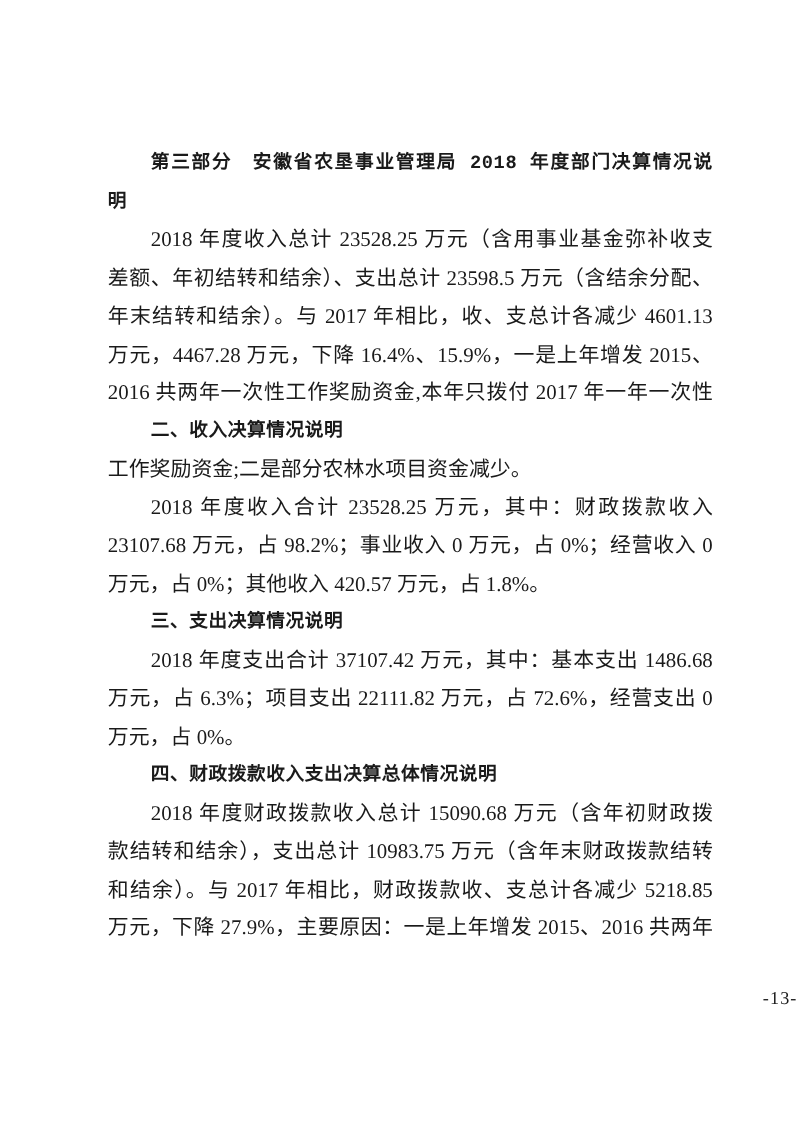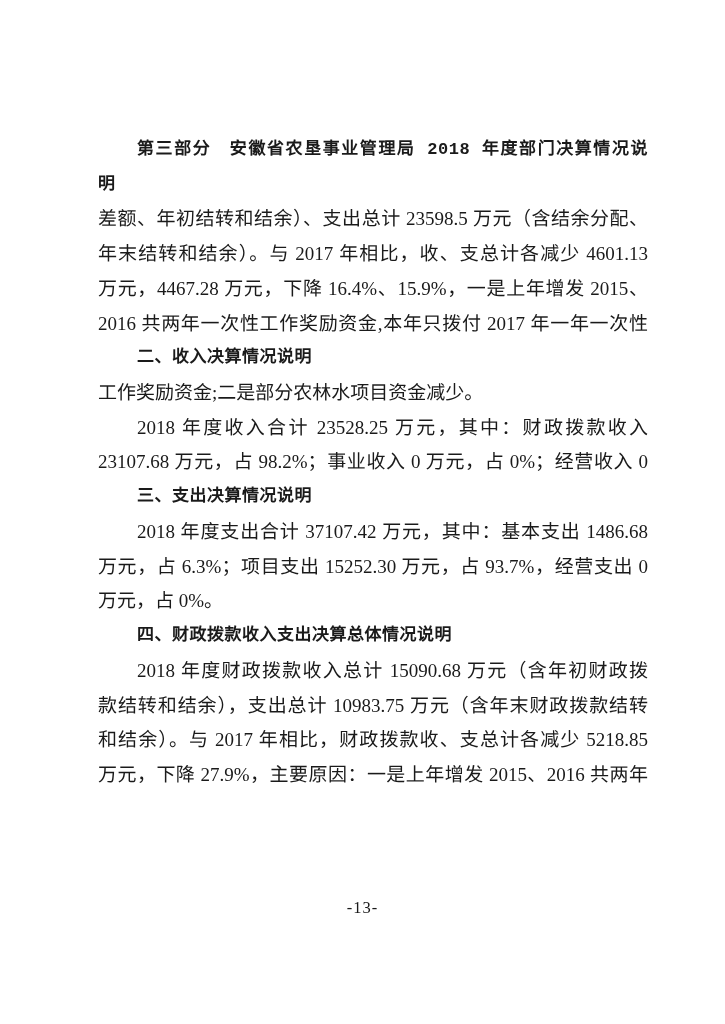--- a/index.html
+++ b/index.html
@@ -47,48 +47,50 @@
   
   .fill {
     text-align: justify;
     text-align-last: justify;
   }
   .footer {
     position: absolute;
     left: 0;
     top: 898px;
     width: 725px;
-    text-align: center;
+    text-align: right;
     font-size: 16.5px;
     letter-spacing: 1px;
     color: #1a1a1a;
   }
 </style>
 </head>
 <body>
 
 <div class="page">
   <div class="doc">
 
     <div class="line bold-sans indent fill">第三部分　安徽省农垦事业管理局 2018 年度部门决算情况说</div>
     <div class="line bold-sans">明</div>
 
+    <div class="line indent fill">2018 年度收入总计 23528.25 万元（含用事业基金弥补收支</div>
     <div class="line fill">差额、年初结转和结余）、支出总计 23598.5 万元（含结余分配、</div>
     <div class="line fill">年末结转和结余）。与 2017 年相比，收、支总计各减少 4601.13</div>
     <div class="line fill">万元，4467.28 万元，下降 16.4%、15.9%，一是上年增发 2015、</div>
     <div class="line fill">2016 共两年一次性工作奖励资金,本年只拨付 2017 年一年一次性</div>
     <div class="line bold-sans indent">二、收入决算情况说明</div>
 
     <div class="line">工作奖励资金;二是部分农林水项目资金减少。</div>
     <div class="line indent fill">2018 年度收入合计 23528.25 万元，其中：财政拨款收入</div>
     <div class="line fill">23107.68 万元，占 98.2%；事业收入 0 万元，占 0%；经营收入 0</div>
+    <div class="line">万元，占 0%；其他收入 420.57 万元，占 1.8%。</div>
 
     <div class="line bold-sans indent">三、支出决算情况说明</div>
     <div class="line indent fill">2018 年度支出合计 37107.42 万元，其中：基本支出 1486.68</div>
-    <div class="line fill">万元，占 6.3%；项目支出 15252.30 万元，占 93.7%，经营支出 0</div>
+    <div class="line fill">万元，占 6.3%；项目支出 22111.82 万元，占 72.6%，经营支出 0</div>
     <div class="line">万元，占 0%。</div>
 
     <div class="line bold-sans indent">四、财政拨款收入支出决算总体情况说明</div>
     <div class="line indent fill">2018 年度财政拨款收入总计 15090.68 万元（含年初财政拨</div>
     <div class="line fill">款结转和结余），支出总计 10983.75 万元（含年末财政拨款结转</div>
     <div class="line fill">和结余）。与 2017 年相比，财政拨款收、支总计各减少 5218.85</div>
     <div class="line fill">万元，下降 27.9%，主要原因：一是上年增发 2015、2016 共两年</div>
 
   </div>
 

